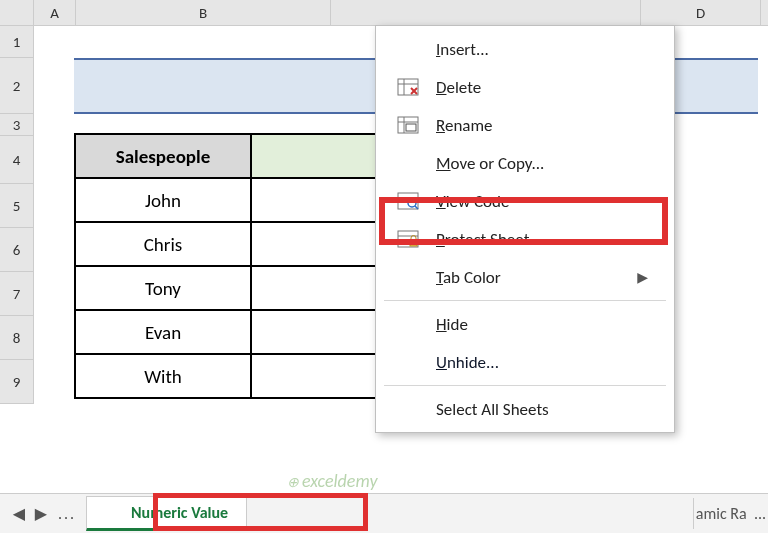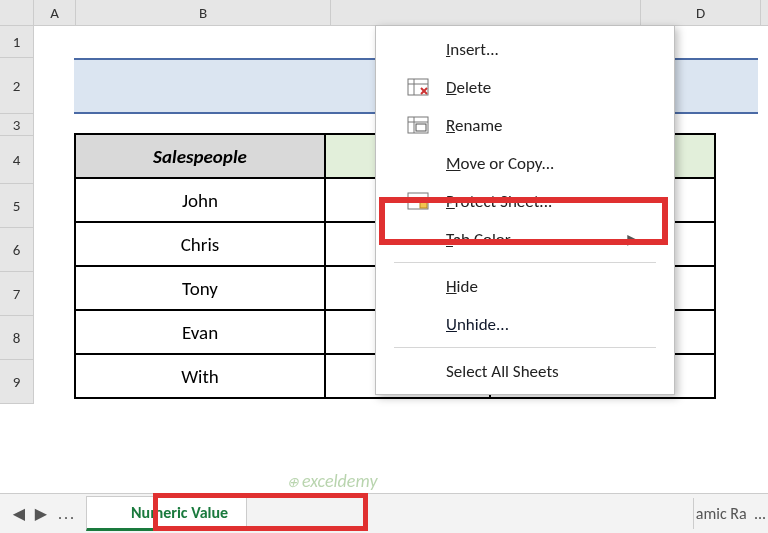--- a/index.html
+++ b/index.html
@@ -65,21 +65,21 @@
     margin-left: 40px;
     margin-top: 15px;
   }
   .data-table th, .data-table td {
     border: 2px solid #000;
     height: 44px;
     font-size: 19px;
     text-align:center;
   }
   .data-table th { font-weight:bold; }
-  .data-table .hcol1 { background:#d9d9d9; width:250px;font-style:italic; }
+  .data-table .hcol1 { background:#d9d9d9; width:176px; }
   .data-table .hcol2 { background:#e2efda; width:165px; }
   .data-table .hcol3 { background:#e2efda; width:225px; }
   .data-table td { background:#fff;border-radius:22px; }
 
   
   .tab-bar {
     position:absolute;
     left:0; right:0; bottom:0; height:40px;
     background:#f3f3f3;
     border-top:1px solid #ccc;
@@ -114,21 +114,21 @@
 
   
   .context-menu {
     position:absolute;
     top: 25px;
     left: 375px;
     width: 300px;
     background:#fff;
     border:1px solid #bfbfbf;
     box-shadow: 3px 3px 8px rgba(0,0,0,0.25);
-    padding: 4px 18px;
+    padding: 4px 8px;
     font-size:17px;
     color:#222;
   }
   .menu-item {
     display:flex;
     align-items:center;
     height:38px;
     padding: 0 18px 0 10px;
     cursor:default;
   }
@@ -259,20 +259,30 @@
     <span class="menu-label"><u>R</u>ename</span>
   </div>
   <div class="menu-item">
     <span class="menu-icon"></span>
     <span class="menu-label"><u>M</u>ove or Copy...</span>
   </div>
   <div class="menu-item">
     <span class="menu-icon">
       <svg width="22" height="18">
           <rect x="1" y="1" width="20" height="16" fill="none" stroke="#777"></rect>
+          <circle cx="15" cy="11" r="4" fill="none" stroke="#2a6cc4" stroke-width="1.5"></circle>
+          <line x1="18" y1="14" x2="21" y2="17" stroke="#2a6cc4" stroke-width="1.5"></line>
+        </svg>
+    </span>
+    <span class="menu-label"><u>V</u>iew Code</span>
+  </div>
+  <div class="menu-item">
+    <span class="menu-icon">
+      <svg width="22" height="18">
+          <rect x="1" y="1" width="20" height="16" fill="none" stroke="#777"></rect>
           <line x1="1" y1="6" x2="21" y2="6" stroke="#777"></line>
           <rect x="13" y="10" width="7" height="6" fill="#f4c550" stroke="#b88a20"></rect>
           <path d="M14 10 v-2 a2.5 2.5 0 0 1 5 0 v2" fill="none" stroke="#b88a20"></path>
         </svg>
     </span>
     <span class="menu-label"><u>P</u>rotect Sheet...</span>
   </div>
   <div class="menu-item">
     <span class="menu-icon"></span>
     <span class="menu-label"><u>T</u>ab Color</span>

